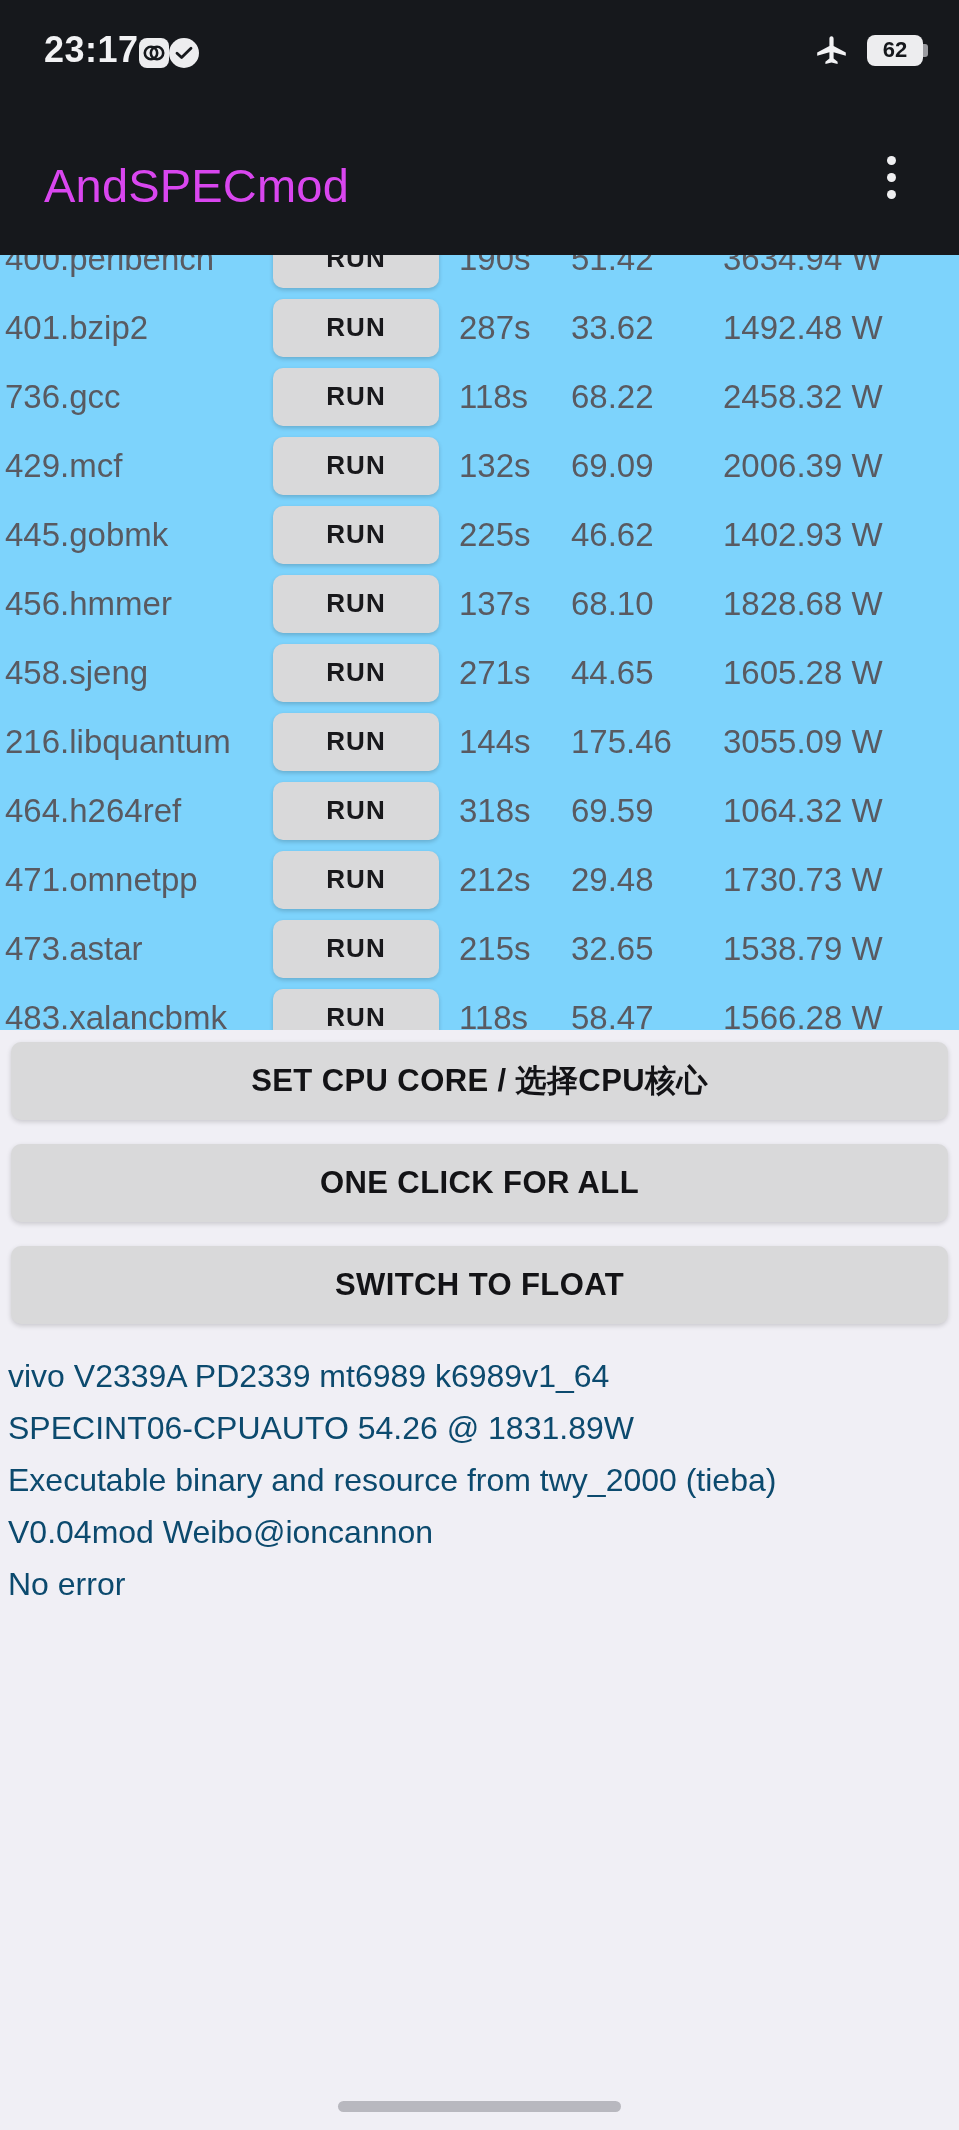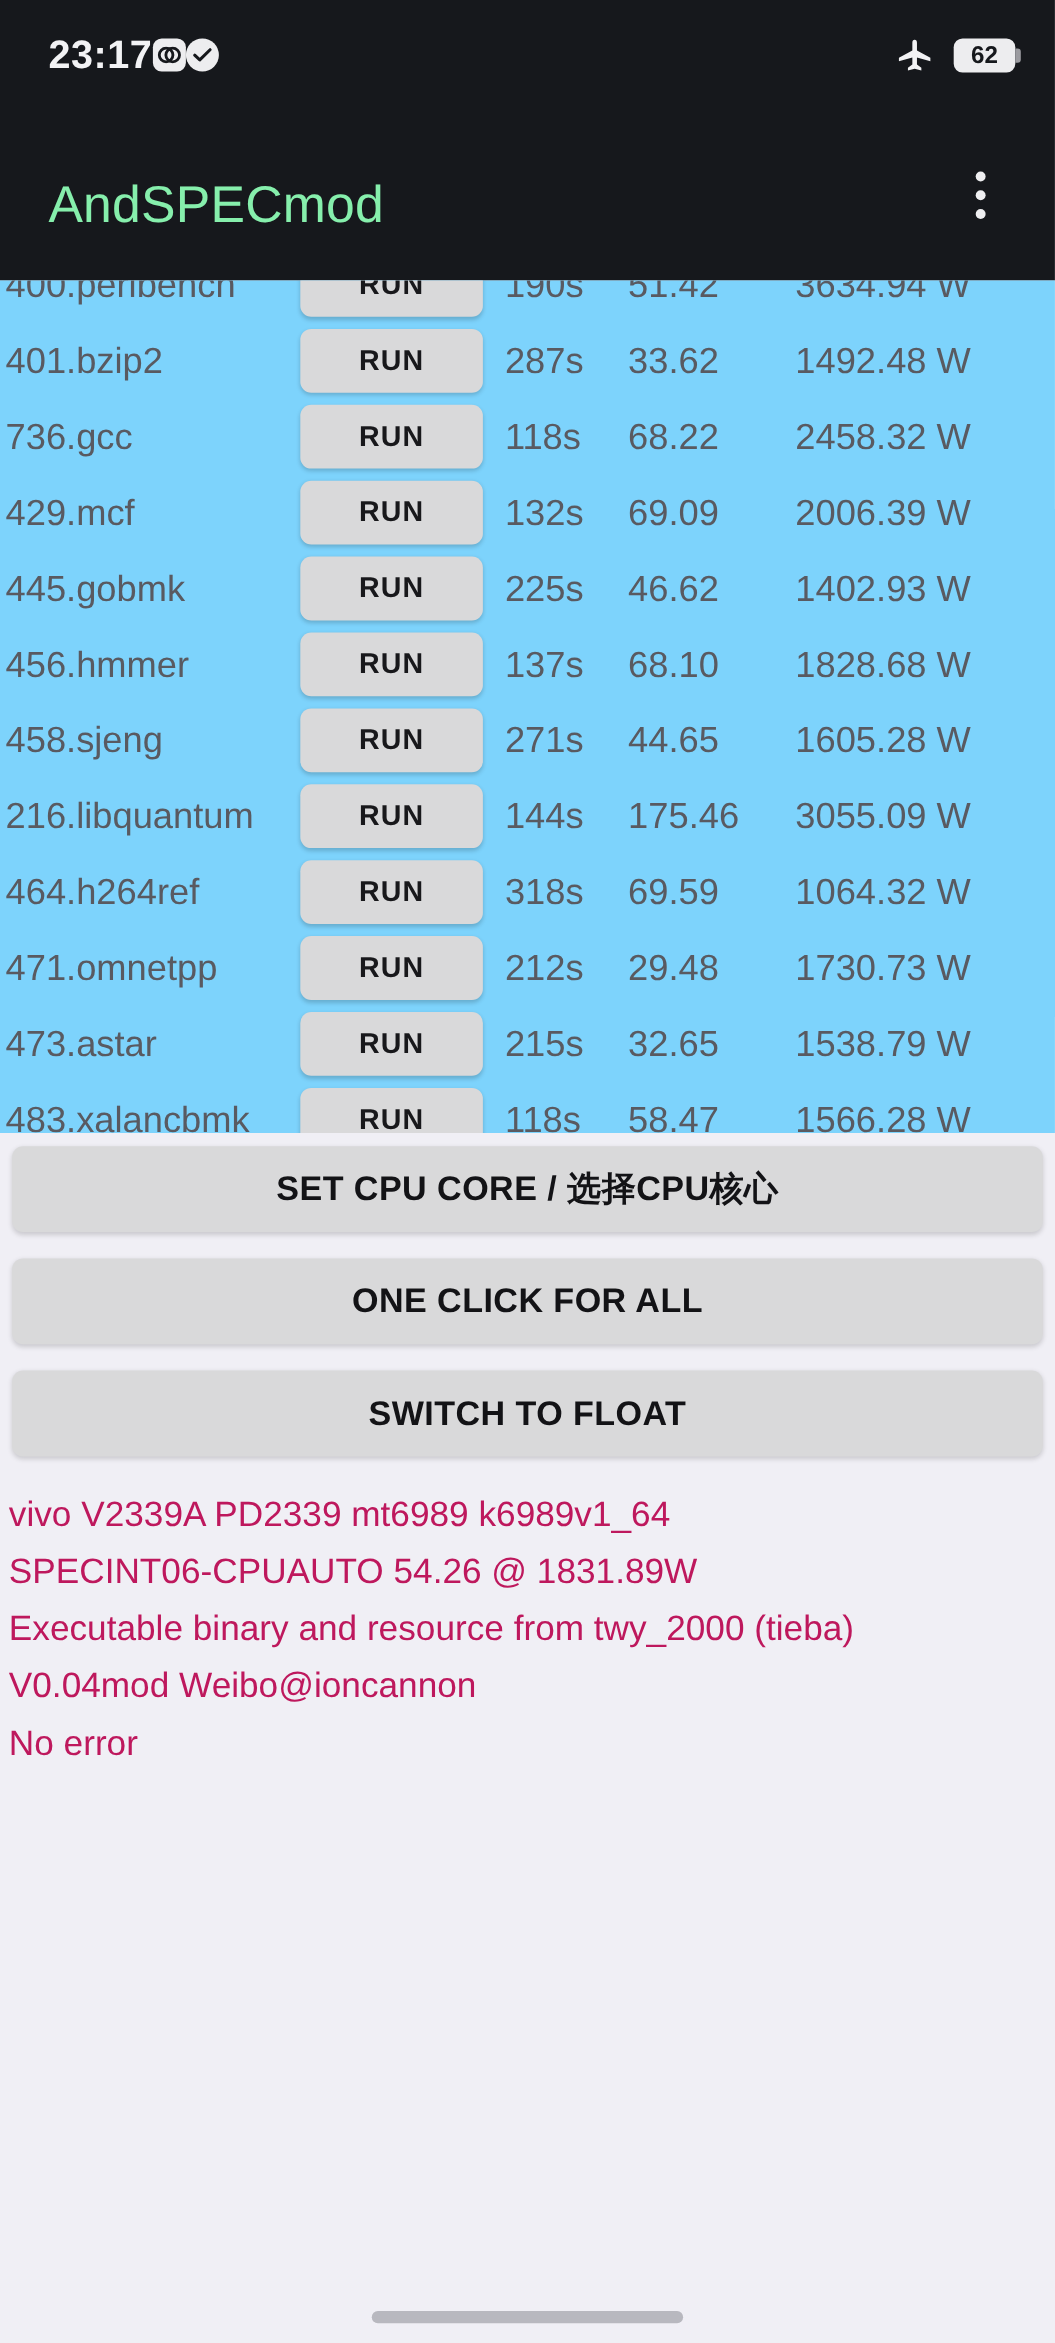--- a/index.html
+++ b/index.html
@@ -24,21 +24,21 @@
   
   .statusbar {
     height: 100px;
     background: #16181c;
     display: flex;
     align-items: center;
     justify-content: space-between;
     padding: 0 36px 0 44px;
     flex: none;
   }
-  .sb-left { display: flex; align-items: center; }
+  .sb-left { display: flex; align-items: flex-end; }
   .sb-clock {
     color: #f2f2f4;
     font-size: 36px;
     font-weight: 700;
     letter-spacing: 0.5px;
     line-height: 1;
   }
   .sb-icon-app {
     width: 30px; height: 30px;
     background: #ededef;
@@ -80,21 +80,21 @@
   .appbar {
     height: 155px;
     background: #16181c;
     display: flex;
     align-items: center;
     justify-content: space-between;
     padding: 0 40px 0 44px;
     flex: none;
   }
   .appbar-title {
-    color: #86efac;
+    color: #d946ef;
     font-size: 47px;
     font-weight: 400;
     line-height: 1;
     letter-spacing: 0.2px;
     margin-top: 16px;
   }
   .overflow-menu {
     width: 56px; height: 56px;
     display: flex; flex-direction: column;
     align-items: center; justify-content: center;
@@ -201,21 +201,21 @@
     letter-spacing: 0.4px;
   }
 
   
   .footer-log {
     flex: none;
     padding: 26px 8px 0 8px;
   }
   .footer-log p {
     font-size: 32px;
-    color: #be185d;
+    color: #0c4a6e;
     line-height: 52px;
     white-space: nowrap;
   }
 
   
   .nav-area {
     flex: 1 1 auto;
     display: flex;
     align-items: flex-end;
     justify-content: center;

